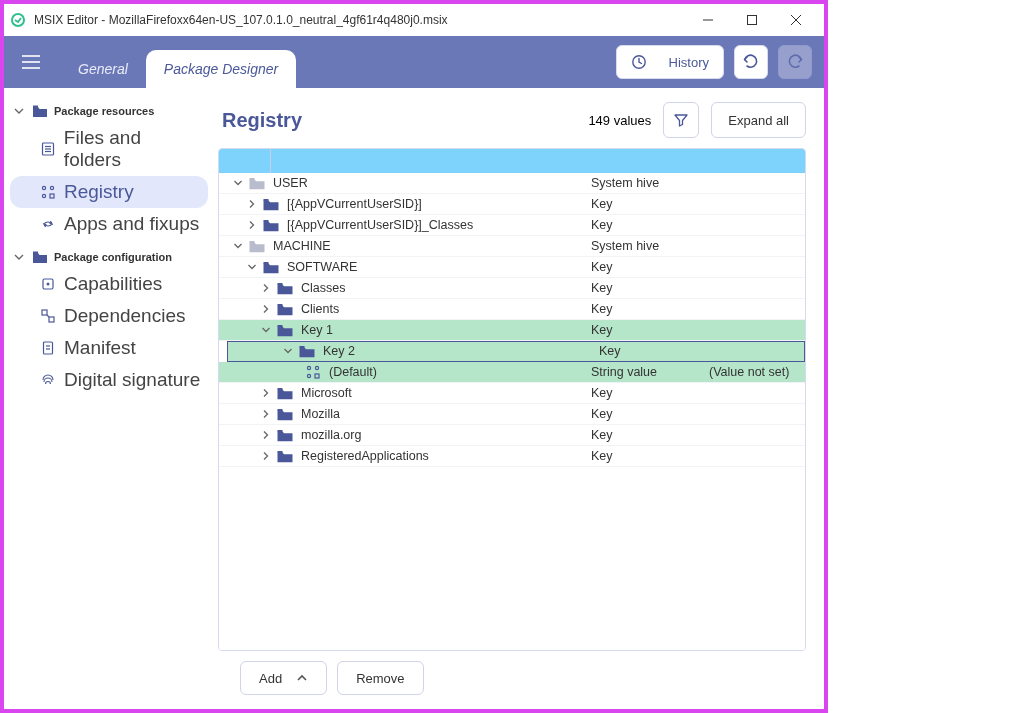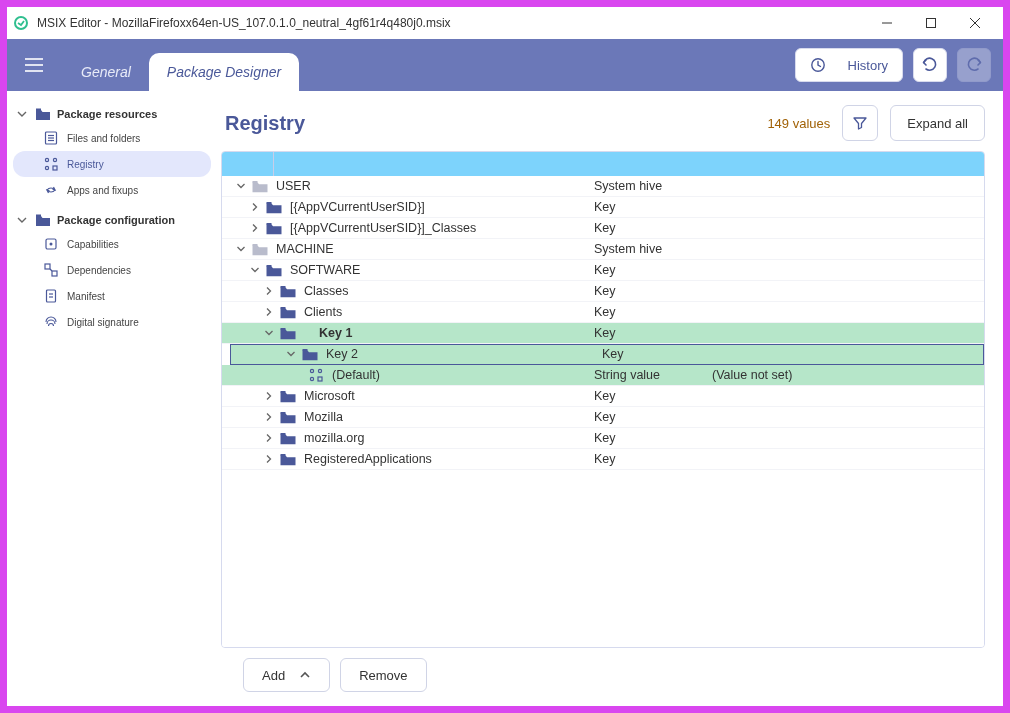--- a/index.html
+++ b/index.html
@@ -1,42 +1,42 @@
 <!DOCTYPE html>
 <html><head>
 <meta charset="utf-8">
 <style>
 * { box-sizing: border-box; margin: 0; padding: 0; }
 html, body { width: 1010px; height: 713px; font-family: "Segoe UI", Arial, sans-serif; font-size: 13px; color: #333; background: #fff; overflow: hidden; }
-.window { width: 1010px; height: 713px; border: 7px solid #d946ef; display: flex; flex-direction: column; background: #fff; }
+.window { width: 828px; height: 713px; border: 4px solid #d946ef; display: flex; flex-direction: column; background: #fff; }
 .titlebar { height: 32px; display: flex; align-items: center; padding: 0 6px; background: #fff; }
 .titlebar .app-icon { width: 16px; height: 16px; margin-right: 8px; display: flex; align-items: center; justify-content: center; }
 .titlebar .title { flex: 1; font-size: 12px; color: #333; }
 .titlebar .win-btn { width: 44px; height: 28px; display: flex; align-items: center; justify-content: center; cursor: default; }
 .topbar { height: 52px; background: #6b78b8; display: flex; align-items: center; padding: 0 12px; gap: 10px; }
 .hamburger { width: 30px; height: 30px; display: flex; align-items: center; justify-content: center; color: #fff; cursor: pointer; border-radius: 4px; }
 .tabs { display: flex; align-items: flex-end; height: 100%; margin-left: 4px; }
 .tab { height: 38px; padding: 0 18px; display: flex; align-items: center; color: #e8ebf8; font-size: 14px; cursor: pointer; border-radius: 10px 10px 0 0; margin-top: 14px; font-style: italic; }
 .tab.active { background: #fff; color: #4a5899; font-weight: 500; }
 .topbar-spacer { flex: 1; }
 .top-btn { height: 34px; display: flex; align-items: center; gap: 22px; padding: 0 14px; background: #fff; border-radius: 6px; color: #4a5899; font-size: 13px; cursor: pointer; border: 1px solid #d8dbed; }
 .top-icon { width: 34px; height: 34px; background: #fff; border-radius: 6px; display: flex; align-items: center; justify-content: center; cursor: pointer; border: 1px solid #d8dbed; }
 .top-icon.disabled { opacity: 0.35; cursor: default; background: #e9ecf6; }
 .body { flex: 1; display: flex; overflow: hidden; }
 .sidebar { width: 210px; padding: 12px 6px 12px 6px; overflow-y: auto; }
 .side-group { margin-bottom: 6px; }
 .side-header { display: flex; align-items: center; gap: 6px; padding: 4px 4px; font-weight: 600; color: #333; font-size: 11px; cursor: pointer; }
 .side-header .chev { width: 12px; }
-.side-item { display: flex; align-items: center; gap: 8px; padding: 5px 6px 5px 30px; border-radius: 12px; cursor: pointer; color: #444; font-size: 10px; }
+.side-item { display: flex; align-items: center; gap: 8px; padding: 5px 6px 5px 30px; border-radius: 12px; cursor: pointer; color: #444; font-size: 19px; }
 .side-item.active { background: #e3e7fc; color: #4a5899; }
 .side-icon { width: 16px; height: 16px; display: flex; align-items: center; justify-content: center; }
 .main { flex: 1; display: flex; flex-direction: column; padding: 14px 18px 14px 4px; overflow: hidden; }
 .main-header { display: flex; align-items: center; gap: 12px; margin-bottom: 10px; padding-left: 4px; }
 .page-title { font-size: 20px; font-weight: 600; color: #4a5899; flex: 1; }
-.count-label { font-size: 13px; color: #a16207; }
+.count-label { font-size: 13px; color: #000000; }
 .icon-btn { width: 36px; height: 36px; border: 1px solid #d0d4e6; border-radius: 6px; display: flex; align-items: center; justify-content: center; cursor: pointer; background: #fff; }
 .expand-btn { height: 36px; padding: 0 16px; border: 1px solid #d0d4e6; border-radius: 6px; display: flex; align-items: center; background: #fff; cursor: pointer; color: #333; font-size: 13px; }
 .table-wrap { flex: 1; border: 1px solid #d6daee; border-radius: 4px; overflow: hidden; display: flex; flex-direction: column; }
 .thead { display: flex; background: #7dd3fc; color: #333; font-size: 13px; height: 24px; align-items: flex-start; flex-direction: column; }
 .th { padding: 3px 8px; border-right: 1px solid #c8cde8; display: flex; align-items: center; }
 .th.name { flex: 0 0 364px; }
 .th.type { flex: 0 0 118px; }
 .th.value { flex: 1; }
 .th.scroll { flex: 0 0 18px; border-right: none; }
 .tbody { flex: 1; overflow-y: auto; background: #fff; }
@@ -395,21 +395,21 @@
                   <svg width="10" height="10" viewBox="0 0 10 10">
                     <path d="M1.5 3 L5 6.5 L8.5 3" fill="none" stroke="#666" stroke-width="1.3"></path>
                   </svg>
                 </span>
                 <span class="folder-ico">
                   <svg width="16" height="13" viewBox="0 0 16 13">
                     <path d="M0.5 2.5 h5 l1.5 1.8 h8.5 v8 h-15 z" fill="#4a5899"></path>
                     <rect x="0.5" y="1" width="5" height="2" fill="#4a5899"></rect>
                   </svg>
                 </span>
-                <span style="margin-left: 19px; font-weight: bold;">Key 1</span>
+                <span style="margin-left: 4px;">Key 1</span>
               </div>
               <div class="cell type">Key</div>
               <div class="cell value"></div>
             </div>
             <div class="row selected">
               <div class="cell name">
                 <span class="indent" style="width: 42px;"></span>
                 <span class="chev-cell">
                   <svg width="10" height="10" viewBox="0 0 10 10">
                     <path d="M1.5 3 L5 6.5 L8.5 3" fill="none" stroke="#666" stroke-width="1.3"></path>

